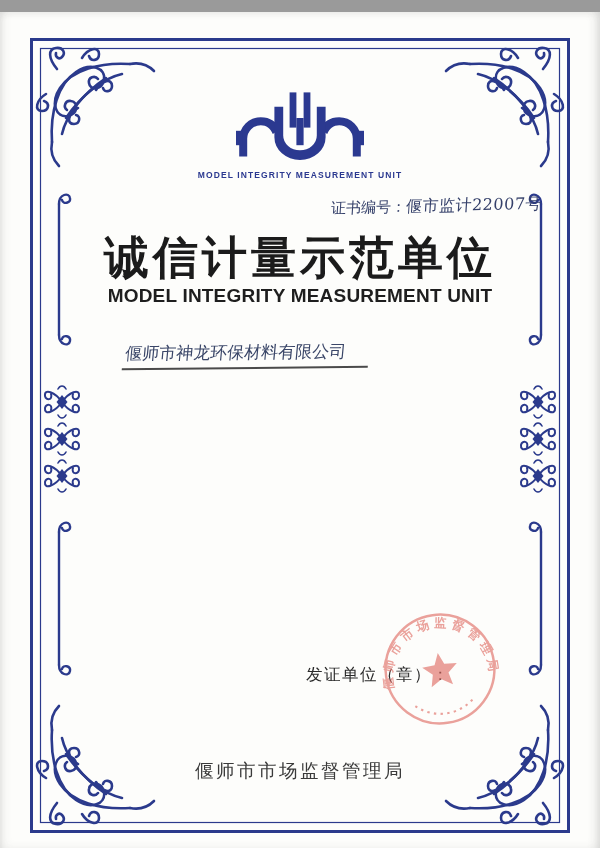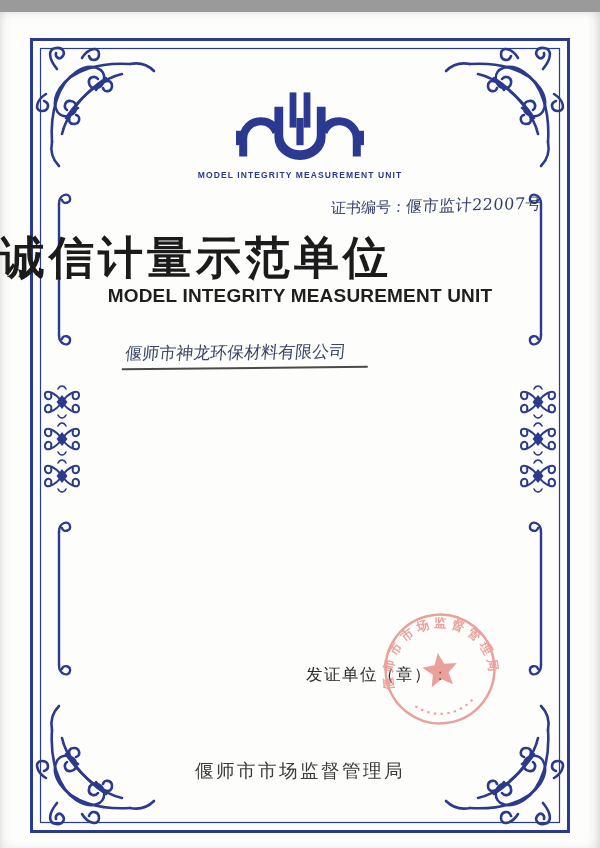--- a/index.html
+++ b/index.html
@@ -20,21 +20,21 @@
   }
 
   .certno{
     position:absolute;top:184px;right:58px;
     font-family:"DejaVu Serif",serif;font-size:15px;color:#35406a;
     transform:rotate(-1.2deg) skewX(-5deg);white-space:nowrap;
   }
   .certno .val{font-size:16px;letter-spacing:.5px;}
 
   .title{
-    position:absolute;top:216px;left:0;width:600px;
+    position:absolute;top:216px;left:0;width:600px;text-align:center;
     font-family:Liberation Sans, sans-serif;font-weight:900;color:#1b1b1b;
     font-size:45px;letter-spacing:4px;white-space:nowrap;
   }
   .subtitle{
     position:absolute;top:273px;left:0;width:600px;text-align:center;
     font-family:"Liberation Sans",sans-serif;font-weight:bold;color:#1e1e1e;
     font-size:19px;letter-spacing:.2px;white-space:nowrap;
   }
 
   .company{

